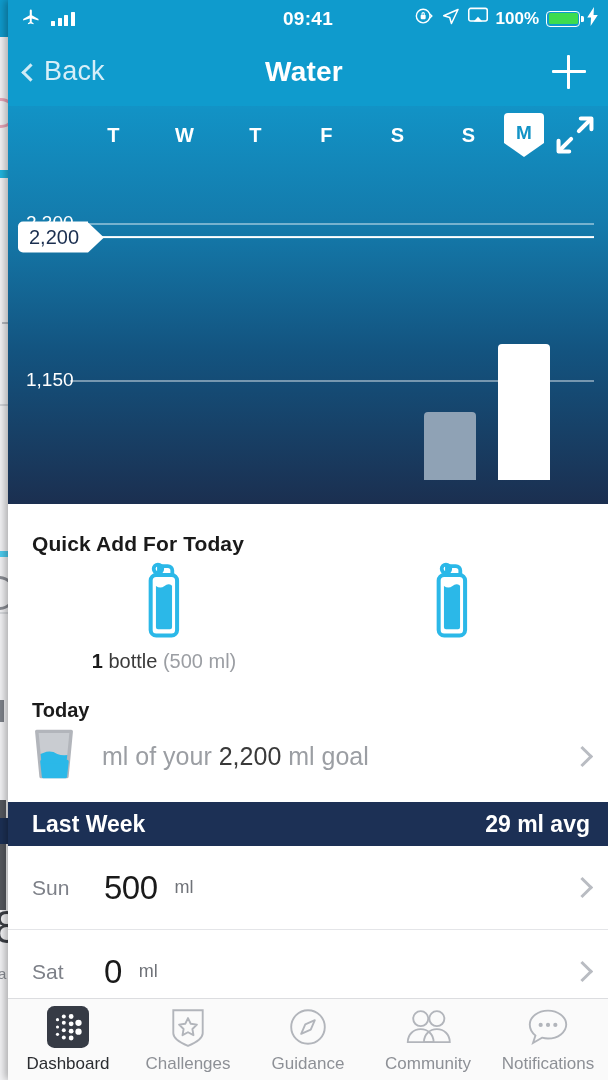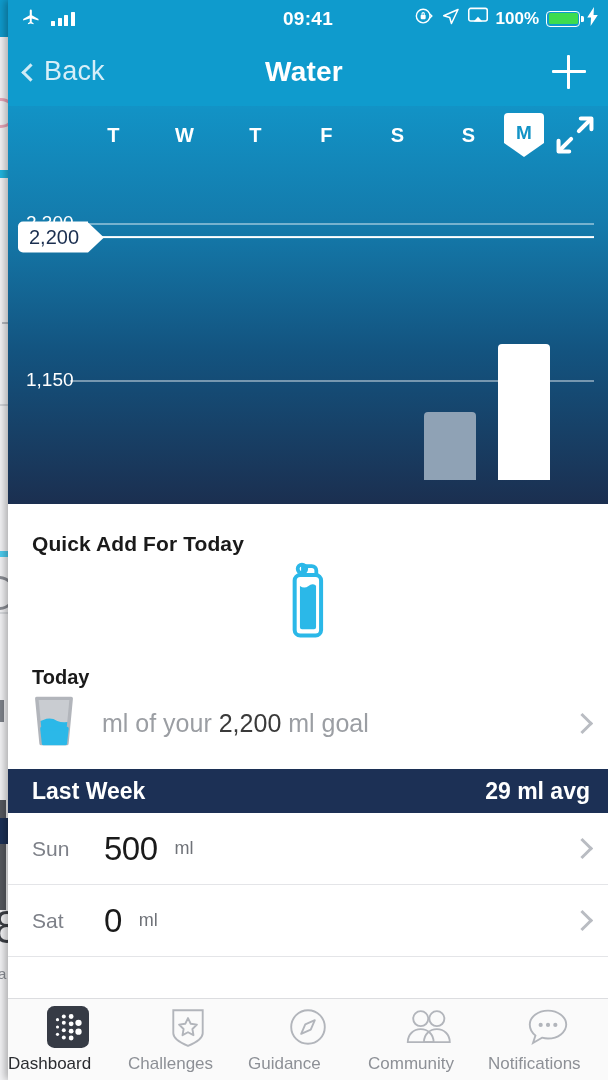--- a/index.html
+++ b/index.html
@@ -178,35 +178,35 @@
   }
 
   
   .lastweek-bar {
     background:#1c3055; color:#ffffff; height:44px; display:flex; align-items:center;
     padding: 0 18px 0 24px;
   }
   .lastweek-bar .t { font-size:23px; font-weight:bold; }
   .lastweek-bar .avg { margin-left:auto; font-size:23px; font-weight:bold; }
   .wk-row {
-    display:flex; align-items:center; height:72px; padding:0 18px 0 24px;
+    display:flex; align-items:center; height:84px; padding:0 18px 0 24px;
     border-bottom:1.5px solid #e4e5e8; cursor:pointer;
   }
   .wk-day { width:72px; font-size:21px; color:#7d8088; }
   .wk-val { font-size:33px; color:#1a1a1a; letter-spacing:-0.5px; }
   .wk-unit { font-size:18px; color:#6f7278; margin-left:17px; }
 
   
   .tabbar {
     position:absolute; left:0; bottom:0; width:600px; height:82px;
     background:#fafafa; border-top:1.5px solid #dcdde0;
     display:flex; align-items:center;
   }
   .tab {
-    flex:1; display:flex; flex-direction:column; gap:5px; cursor:pointer;
+    flex:1; display:flex; flex-direction:column; align-items:center; gap:5px; cursor:pointer;
   }
   .tab-ico { height:44px; display:flex; align-items:center; justify-content:center; }
   .tab-label { font-size:17px; color:#8d9096; }
   .tab.active .tab-label { color:#2b2d31; }
 </style>
 </head>
 <body>
 
 <div id="screen">
 
@@ -323,20 +323,35 @@
 
         <div class="bar" style="left:416px; width:52px; height:68px; bottom:24px; background:#8fa2b5;"></div>
         <div class="bar" style="left:490px; width:52px; height:136px; bottom:24px; background:#ffffff;"></div>
       </div>
     </div>
 
     <div class="section-title">Quick Add For Today</div>
     <div class="quickadd">
 
 
+      <div class="qa-item">
+        <div class="qa-icon">
+          <svg width="44" height="78" viewBox="0 0 34 62">
+            <path d="M13 3.2 h7 a3.6 3.6 0 0 1 3.6 3.6 v3.4 h-10.6 v-3.4 a3.6 3.6 0 0 1 0 0 z" fill="none" stroke="#2bb8e8" stroke-width="3"></path>
+            <circle cx="12.2" cy="5.4" r="3.4" fill="none" stroke="#2bb8e8" stroke-width="3"></circle>
+            <rect x="6.4" y="10.4" width="21" height="48" rx="4.4" fill="none" stroke="#2bb8e8" stroke-width="3.2"></rect>
+            <path d="M10.6 19 q3.5 2.6 6.8 0 q3 -2.4 6 -.2 v33 a1.6 1.6 0 0 1 -1.6 1.6 h-9.6 a1.6 1.6 0 0 1 -1.6 -1.6 z" fill="#2bb8e8"></path>
+          </svg>
+        </div>
+        <div class="qa-label">
+          <b>1</b>
+          <span>bottle</span>
+          <i>(500 ml)</i>
+        </div>
+      </div>
 
       <div class="qa-item">
         <div class="qa-icon">
           <svg width="44" height="78" viewBox="0 0 34 62">
             <path d="M13 3.2 h7 a3.6 3.6 0 0 1 3.6 3.6 v3.4 h-10.6 v-3.4 a3.6 3.6 0 0 1 0 0 z" fill="none" stroke="#2bb8e8" stroke-width="3"></path>
             <circle cx="12.2" cy="5.4" r="3.4" fill="none" stroke="#2bb8e8" stroke-width="3"></circle>
             <rect x="6.4" y="10.4" width="21" height="48" rx="4.4" fill="none" stroke="#2bb8e8" stroke-width="3.2"></rect>
             <path d="M10.6 19 q3.5 2.6 6.8 0 q3 -2.4 6 -.2 v33 a1.6 1.6 0 0 1 -1.6 1.6 h-9.6 a1.6 1.6 0 0 1 -1.6 -1.6 z" fill="#2bb8e8"></path>
           </svg>
         </div>

